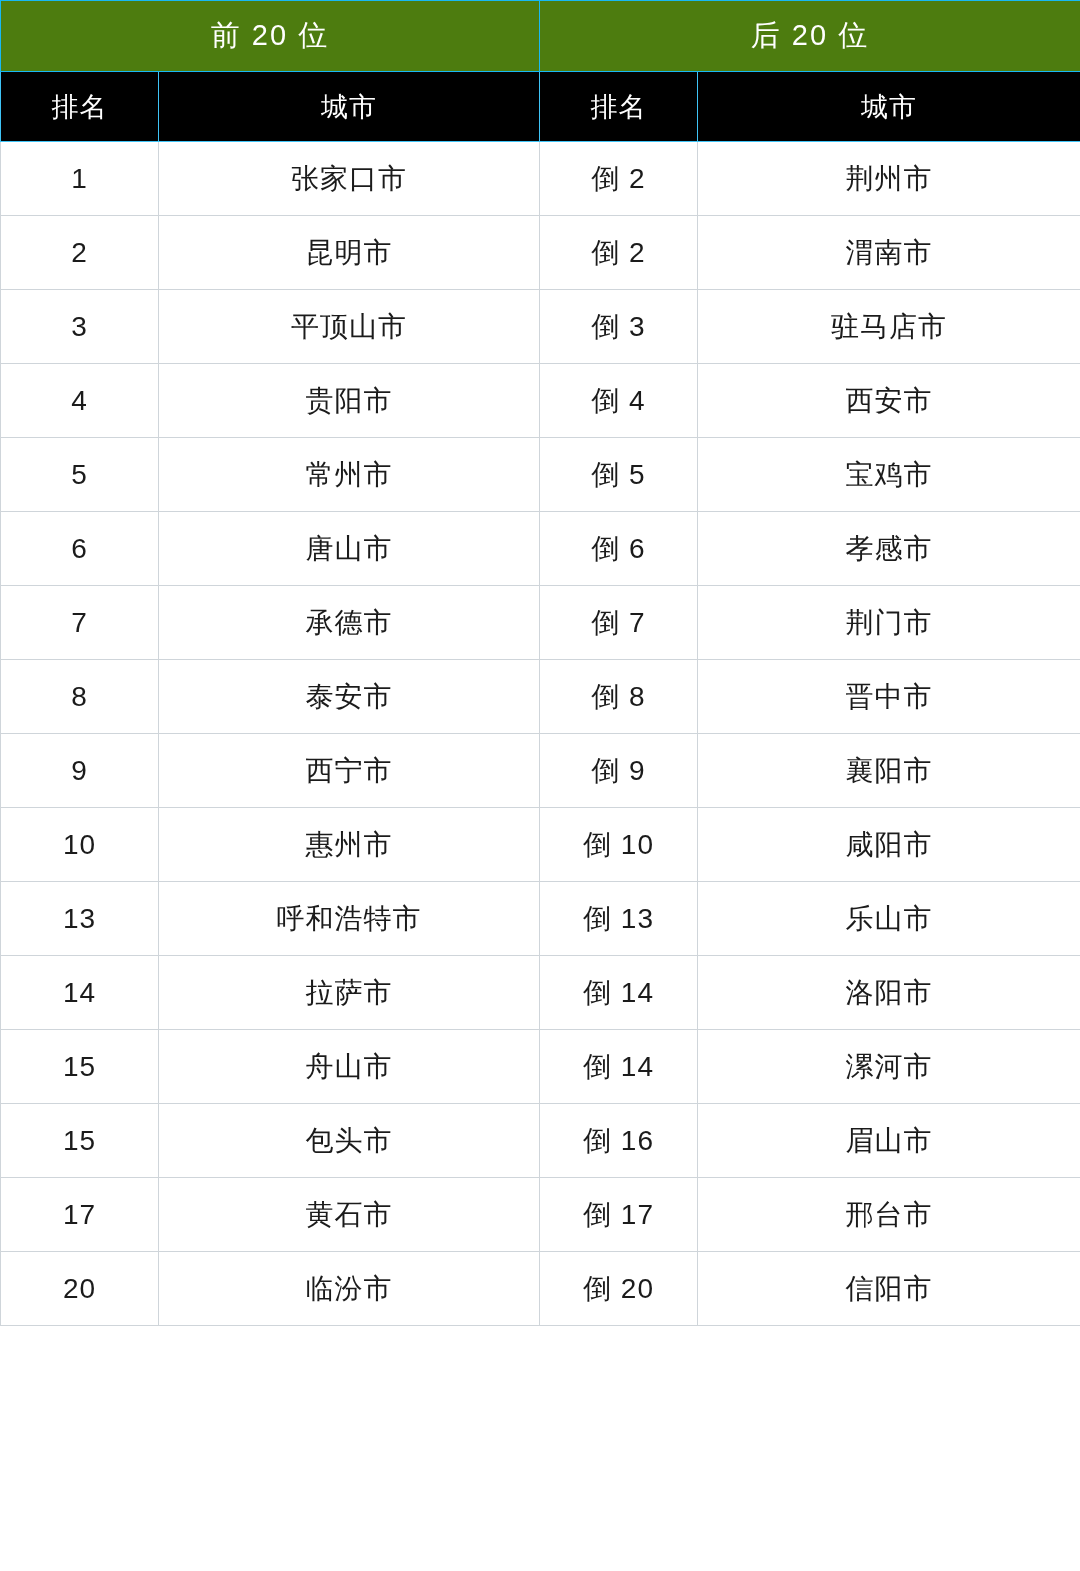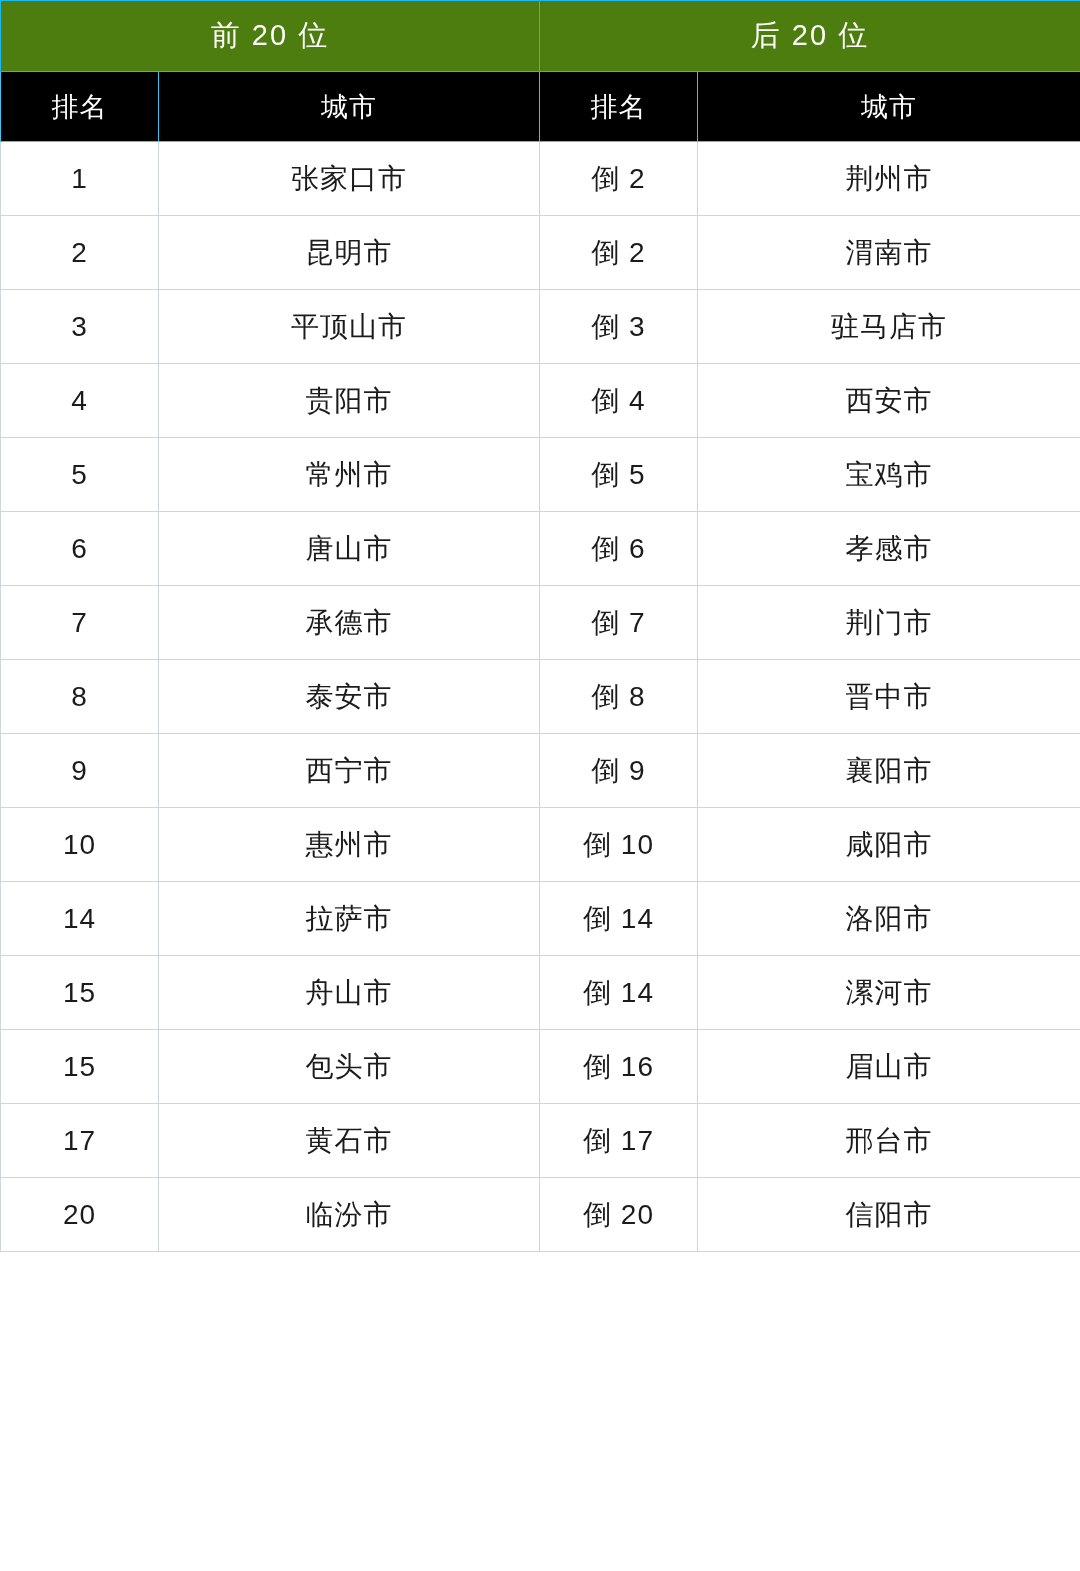--- a/index.html
+++ b/index.html
@@ -132,20 +132,26 @@
         <td class="rank-cell">倒 9</td>
         <td class="city-cell">襄阳市</td>
       </tr>
       <tr>
         <td class="rank-cell">10</td>
         <td class="city-cell">惠州市</td>
         <td class="rank-cell">倒 10</td>
         <td class="city-cell">咸阳市</td>
       </tr>
       <tr>
+        <td class="rank-cell">13</td>
+        <td class="city-cell">呼和浩特市</td>
+        <td class="rank-cell">倒 13</td>
+        <td class="city-cell">乐山市</td>
+      </tr>
+      <tr>
         <td class="rank-cell">14</td>
         <td class="city-cell">拉萨市</td>
         <td class="rank-cell">倒 14</td>
         <td class="city-cell">洛阳市</td>
       </tr>
       <tr>
         <td class="rank-cell">15</td>
         <td class="city-cell">舟山市</td>
         <td class="rank-cell">倒 14</td>
         <td class="city-cell">漯河市</td>

